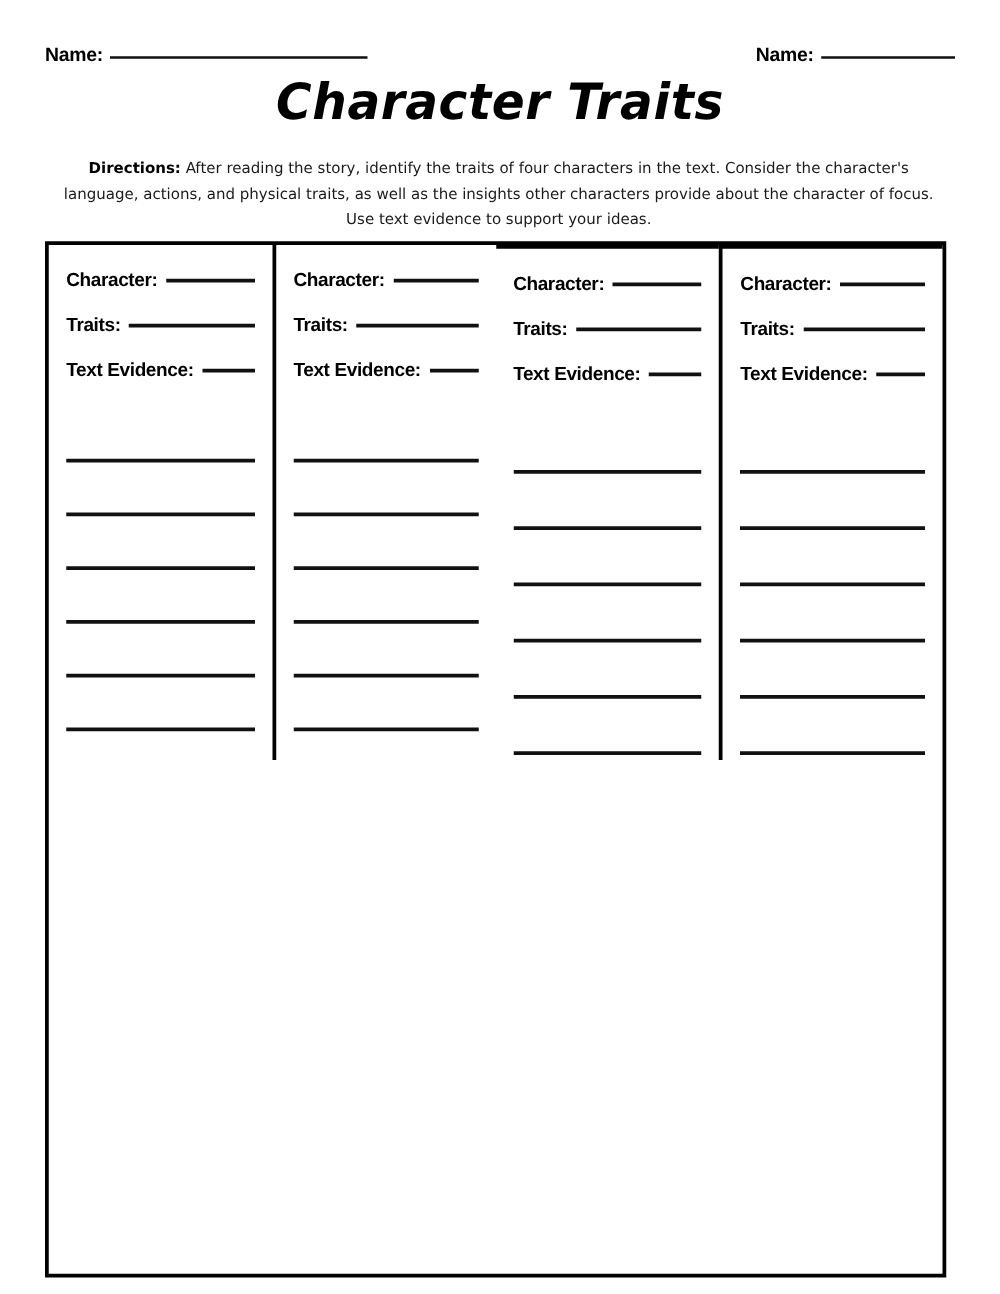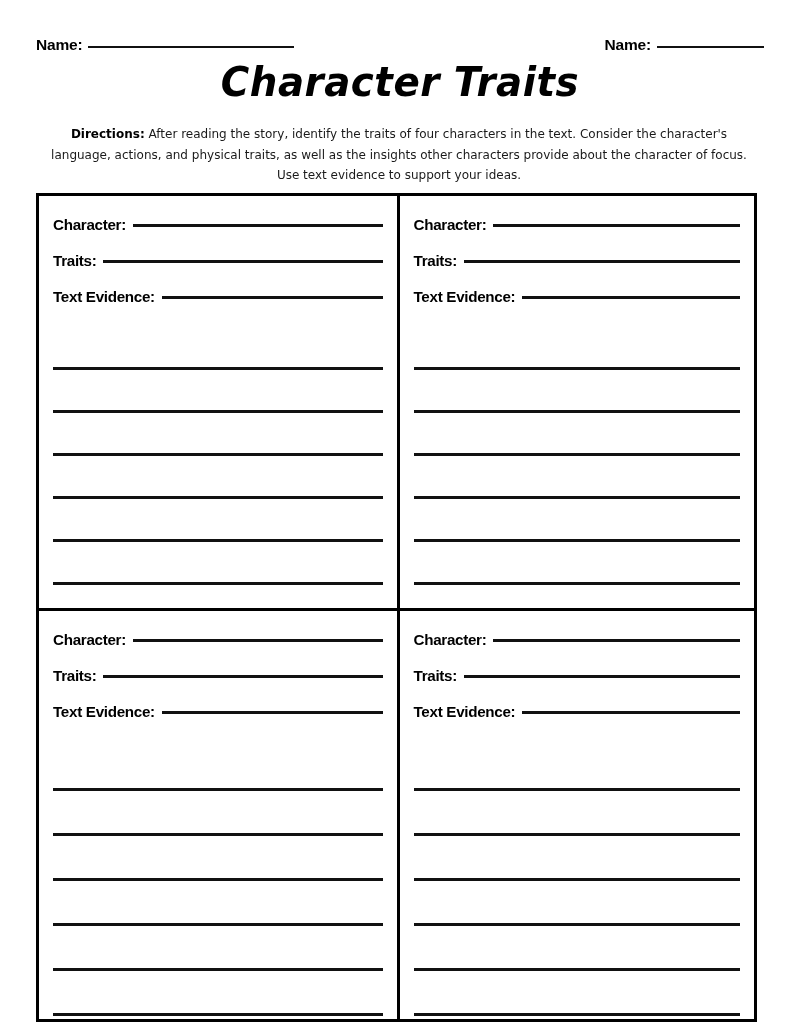--- a/index.html
+++ b/index.html
@@ -98,21 +98,21 @@
   
   #grid {
     position: absolute;
     left: 36px;
     top: 193px;
     width: 721px;
     height: 829px;
     border: 3.5px solid #000;
     box-sizing: border-box;
     display: grid;
-    grid-template-columns: 1fr 1fr;
+    grid-template-columns: 1fr 1fr 1fr 1fr;
     grid-template-rows: 1fr 1fr;
     background: #fff;
   }
 
   .cell {
     position: relative;
     box-sizing: border-box;
     padding: 12px 14px 10px 14px;
     overflow: hidden;
   }

